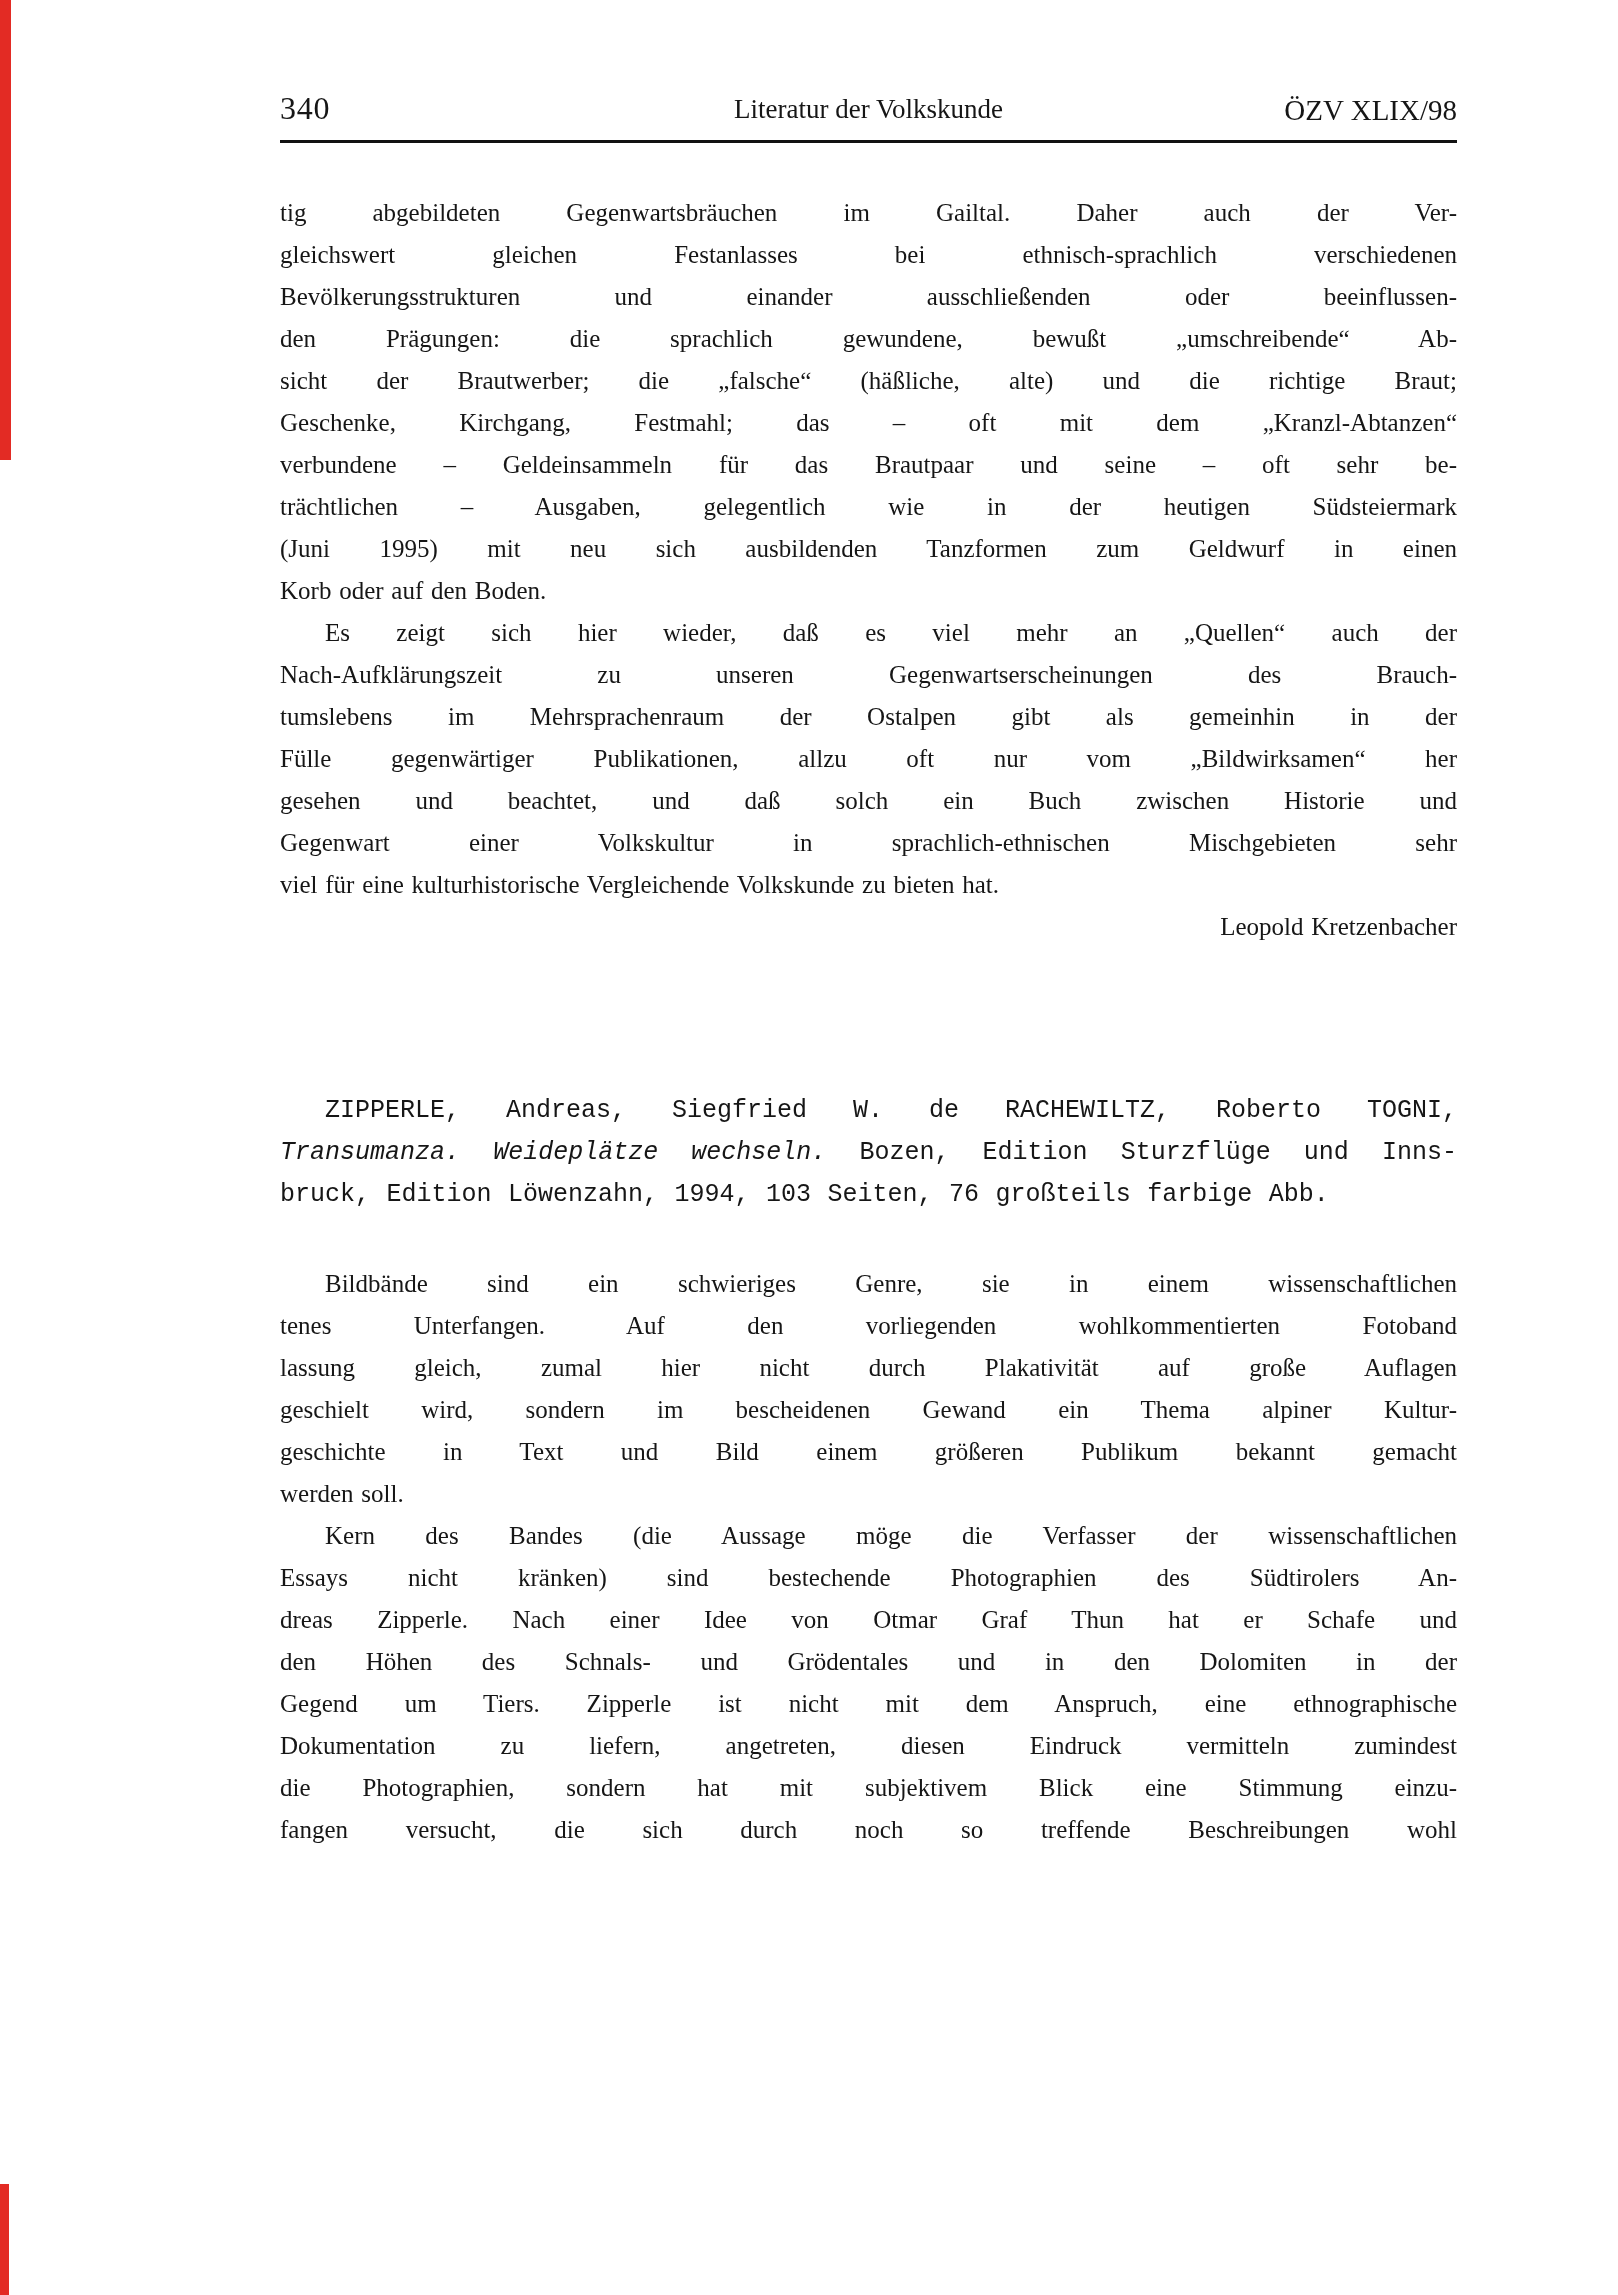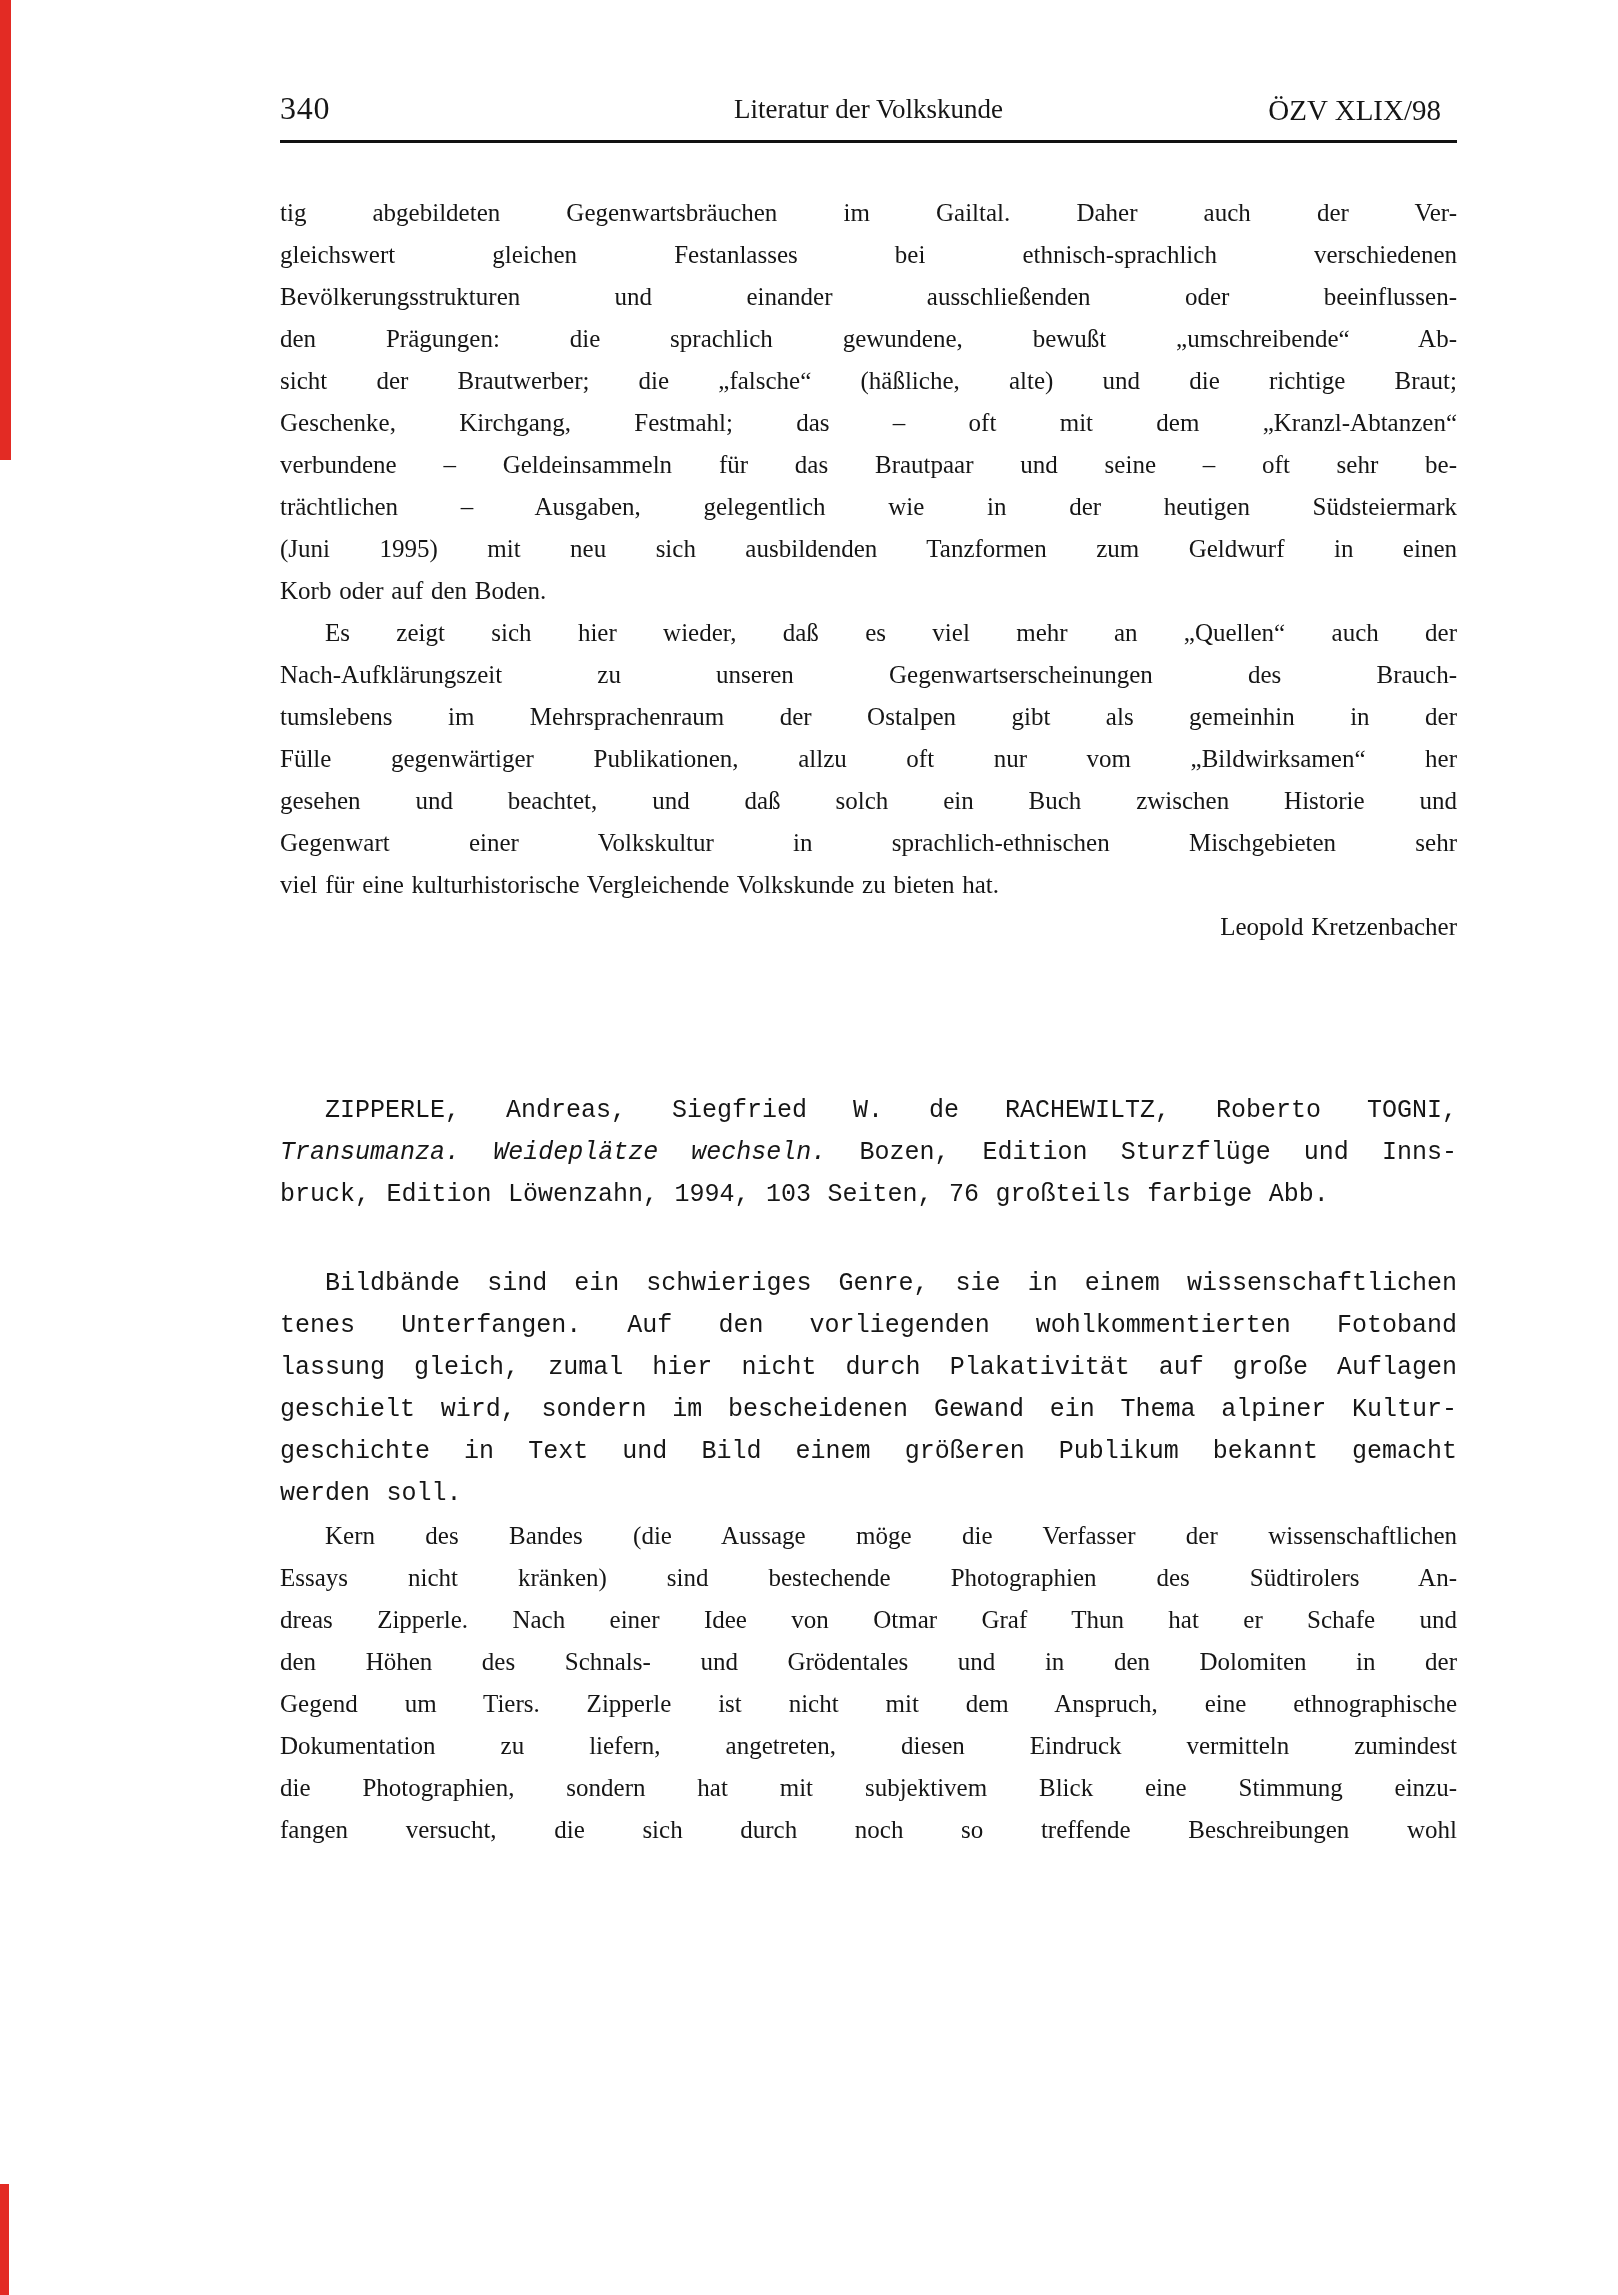--- a/index.html
+++ b/index.html
@@ -32,37 +32,37 @@
   }
   .running-title {
     position: absolute;
     left: 50%;
     transform: translateX(-50%);
     bottom: 1.6px;
     font-size: 27px;
   }
   .journal-ref {
     position: absolute;
-    right: 16px;
+    right: 0;
     bottom: 0;
     font-size: 29px;
   }
   .header-rule {
     margin-top: 13px;
     height: 3.2px;
     background: #121212;
   }
   .textblock {
     font-size: 25px;
     line-height: 42px;
     word-spacing: 0.06em;
   }
   .block1   { margin-top: 49px; }
   .citation { margin-top: 142px; font-family: Liberation Mono, monospace; }
-  .review2a { margin-top: 47px; font-family: Liberation Mono, monospace; }
+  .review2a { margin-top: 47px; }
   .review2b { margin-top: 0; }
   .line {
     text-align: justify;
     text-align-last: justify;
     -moz-text-align-last: justify;
     white-space: normal;
   }
   .line.end {
     text-align-last: left;
     -moz-text-align-last: left;

